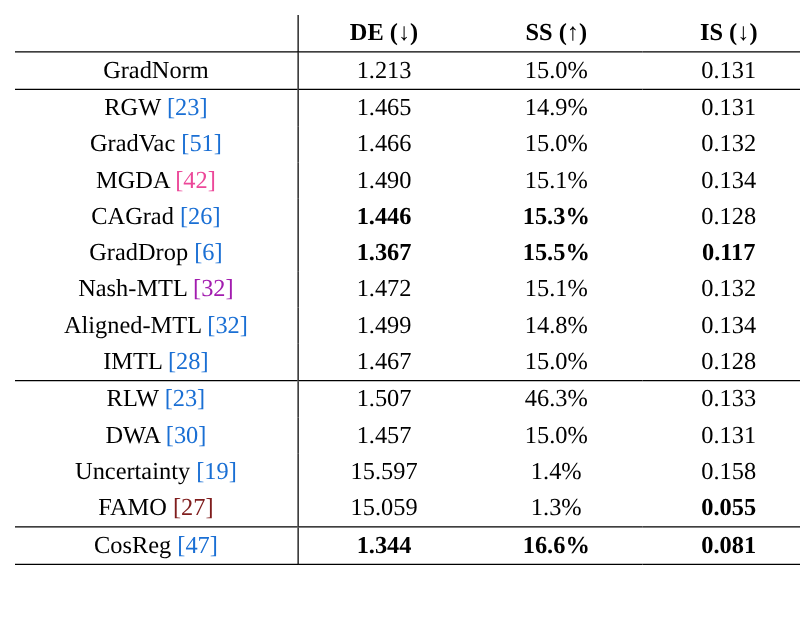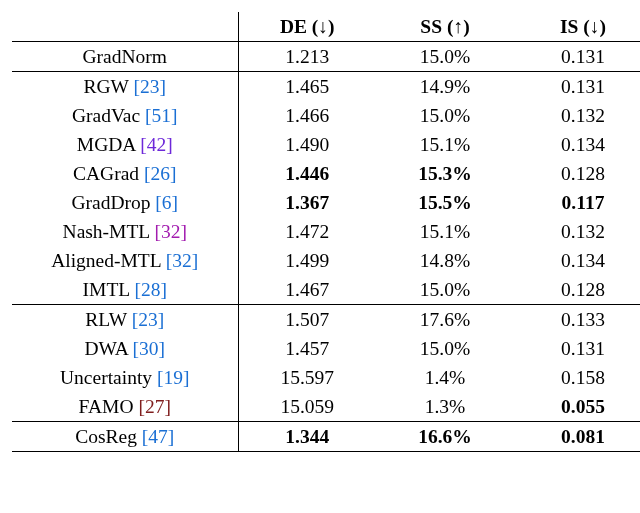--- a/index.html
+++ b/index.html
@@ -88,21 +88,21 @@
           <td>14.9%</td>
           <td>0.131</td>
         </tr>
         <tr>
           <td class="method"><span class="method-name">GradVac</span> <span class="cite" style="color: rgb(26, 111, 212);">[51]</span></td>
           <td>1.466</td>
           <td>15.0%</td>
           <td>0.132</td>
         </tr>
         <tr>
-          <td class="method"><span class="method-name">MGDA</span> <span class="cite" style="color: #6d28d9;">[42]</span></td>
+          <td class="method"><span class="method-name">MGDA</span> <span class="cite" style="color: #ec4899;">[42]</span></td>
           <td>1.490</td>
           <td>15.1%</td>
           <td>0.134</td>
         </tr>
         <tr>
           <td class="method"><span class="method-name">CAGrad</span> <span class="cite" style="color: rgb(26, 111, 212);">[26]</span></td>
           <td class="bold">1.446</td>
           <td class="bold">15.3%</td>
           <td>0.128</td>
         </tr>
@@ -126,21 +126,21 @@
         </tr>
         <tr>
           <td class="method"><span class="method-name">IMTL</span> <span class="cite" style="color: rgb(26, 111, 212);">[28]</span></td>
           <td>1.467</td>
           <td>15.0%</td>
           <td>0.128</td>
         </tr>
         <tr class="rule-top">
           <td class="method"><span class="method-name">RLW</span> <span class="cite" style="color: rgb(26, 111, 212);">[23]</span></td>
           <td>1.507</td>
-          <td>17.6%</td>
+          <td>46.3%</td>
           <td>0.133</td>
         </tr>
         <tr>
           <td class="method"><span class="method-name">DWA</span> <span class="cite" style="color: rgb(26, 111, 212);">[30]</span></td>
           <td>1.457</td>
           <td>15.0%</td>
           <td>0.131</td>
         </tr>
         <tr>
           <td class="method"><span class="method-name">Uncertainty</span> <span class="cite" style="color: rgb(26, 111, 212);">[19]</span></td>

